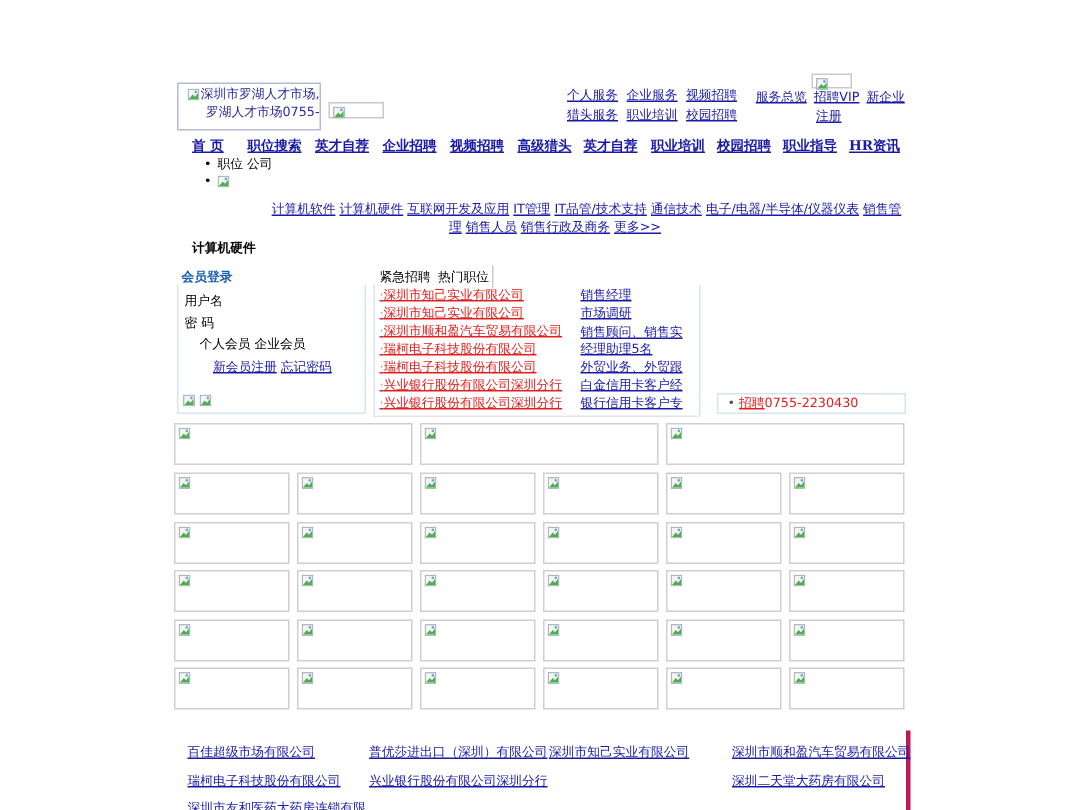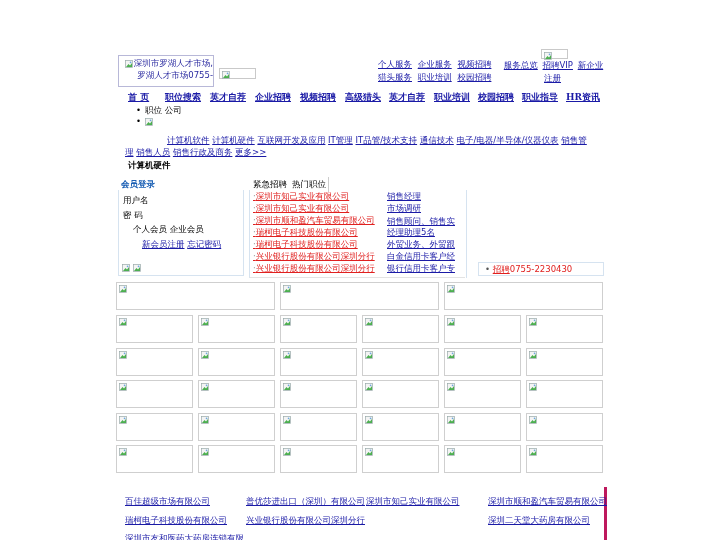--- a/index.html
+++ b/index.html
@@ -23,21 +23,21 @@
     #vip-links a { color: #1a1aa6; margin-right: 2px; }
 
     
     #main-nav { left: 128px; top: 91px; display: flex; gap: 0; font-weight: bold; font-size: 9px; }
     #main-nav a { color: #1a1aa6; display: inline-block; }
     #search-list { left: 136px; top: 105px; font-family: "DejaVu Sans", sans-serif; font-size: 8.5px; line-height: 11px; }
     #search-list li { list-style: none; position: relative; padding-left: 9px; }
     #search-list li::before { content: "•"; position: absolute; left: 0; top: 0; }
 
     
-    #categories { left: 125px; top: 134px; width: 470px; font-family: "DejaVu Sans", sans-serif; font-size: 8.5px; line-height: 12px; text-indent: 42px; }
+    #categories { left: 135px; top: 134px; width: 470px; font-family: "DejaVu Sans", sans-serif; font-size: 8.5px; line-height: 12px; text-indent: 42px; text-align: center; }
     #categories a { color: #1a1aa6; }
     #city-title { left: 128px; top: 160px; font-family: "DejaVu Sans", sans-serif; font-size: 8.5px; font-weight: bold; }
 
     
     #login-title { left: 121px; top: 179px; font-family: "DejaVu Sans", sans-serif; font-size: 8.5px; color: #1a5fb4; font-weight: bold; }
     #login-box { left: 118px; top: 190px; width: 126px; height: 86px; border: 1px solid #d6e3f0; border-top: none; font-family: "DejaVu Sans", sans-serif; font-size: 8.5px; }
     #login-box .row { position: absolute; left: 4px; }
     #login-box a { color: #1a1aa6; }
 
     

